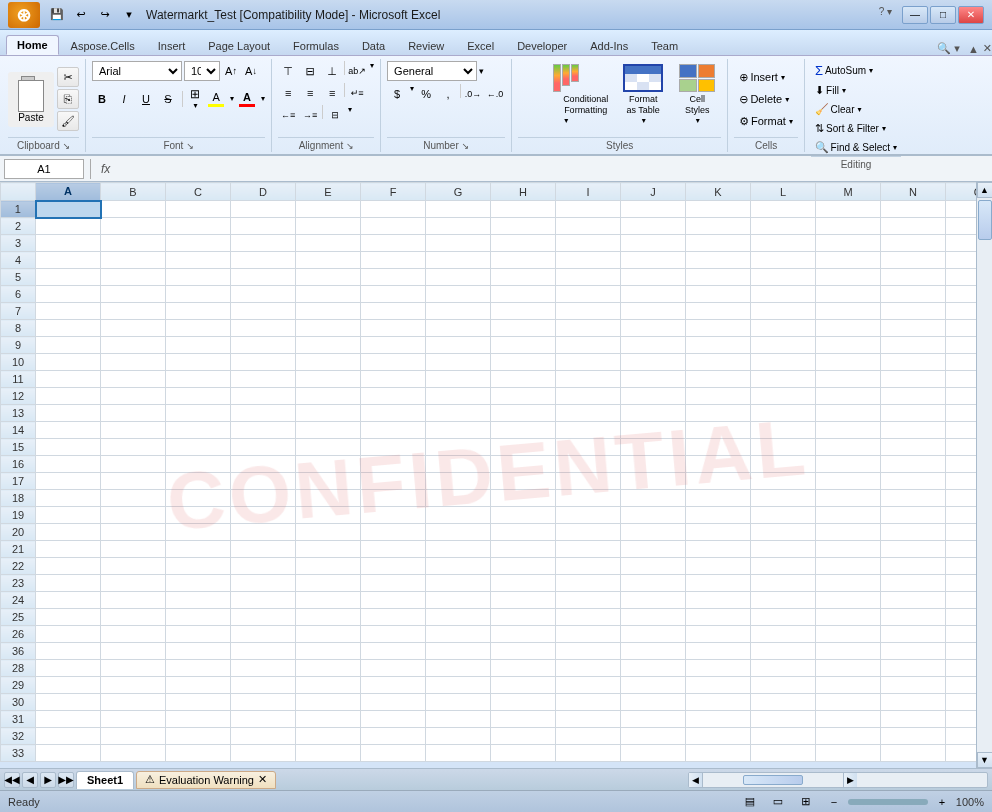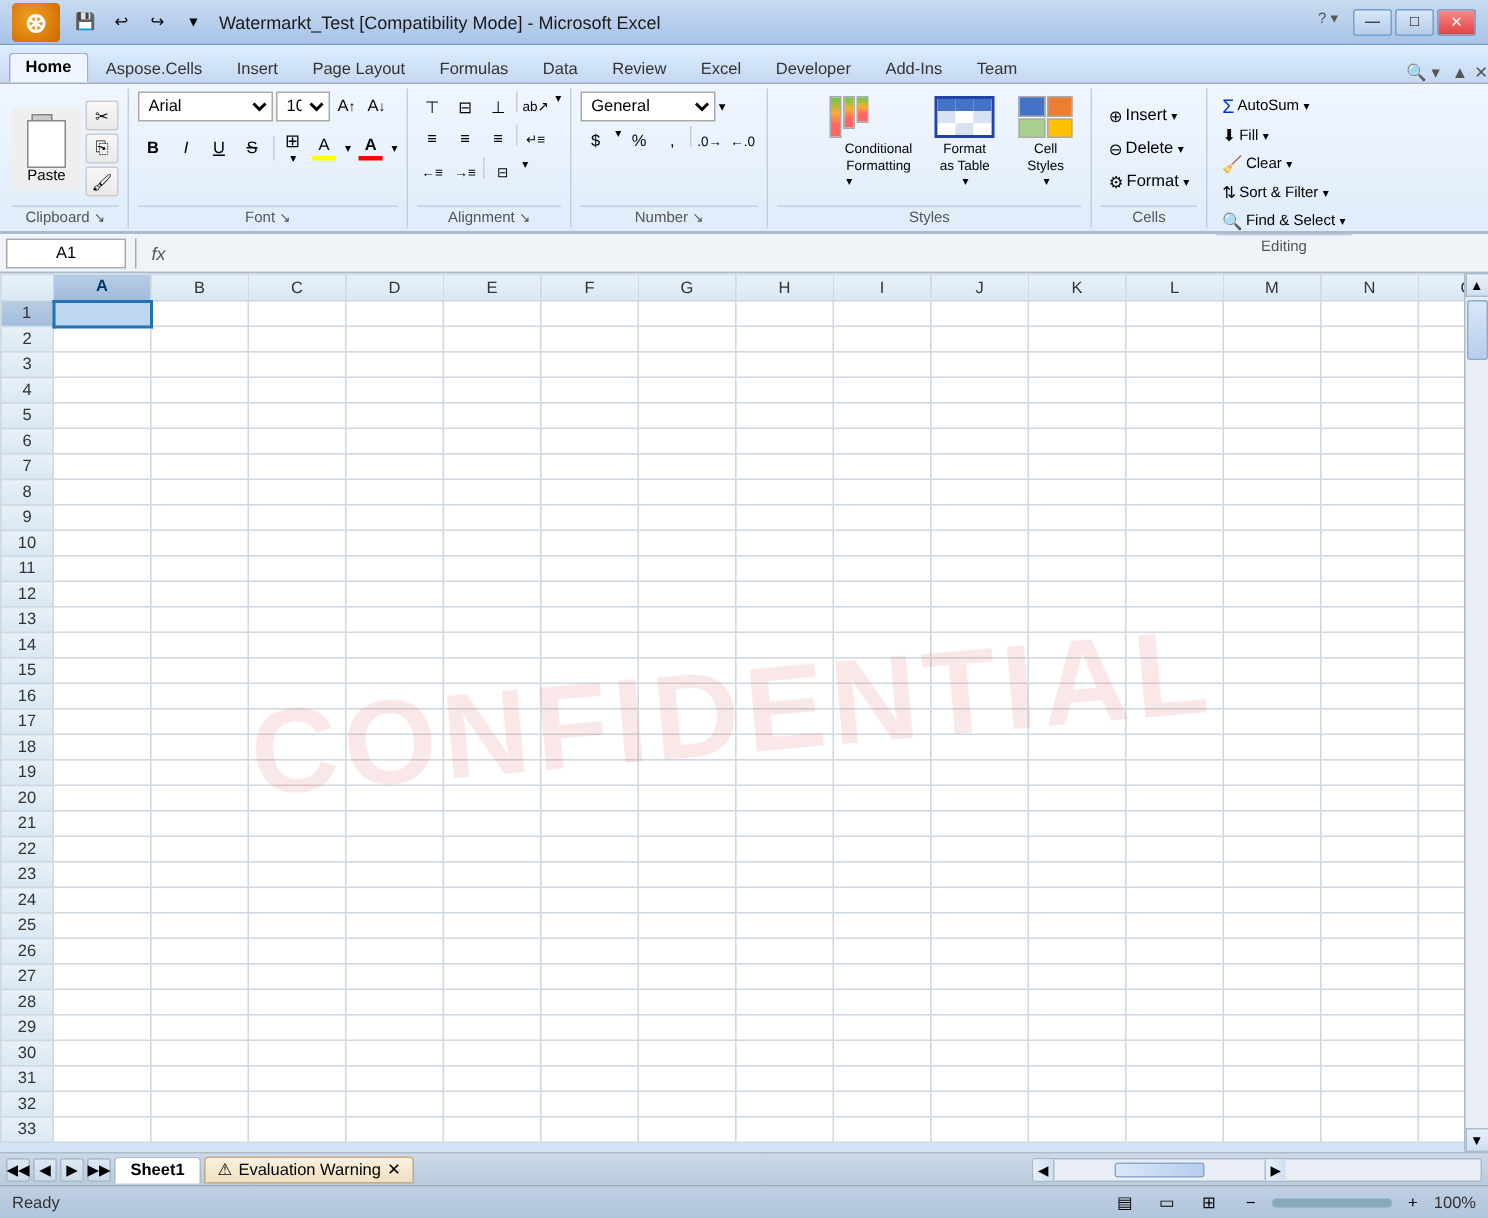--- a/index.html
+++ b/index.html
@@ -1180,21 +1180,21 @@
               <td class="cell"></td>
               <td class="cell"></td>
               <td class="cell"></td>
               <td class="cell"></td>
               <td class="cell"></td>
               <td class="cell"></td>
               <td class="cell"></td>
               <td class="cell"></td>
             </tr>
             <tr>
-              <td class="row-num">27</td>
+              <td class="row-num">36</td>
               <td class="cell"></td>
               <td class="cell"></td>
               <td class="cell"></td>
               <td class="cell"></td>
               <td class="cell"></td>
               <td class="cell"></td>
               <td class="cell"></td>
               <td class="cell"></td>
               <td class="cell"></td>
               <td class="cell"></td>

